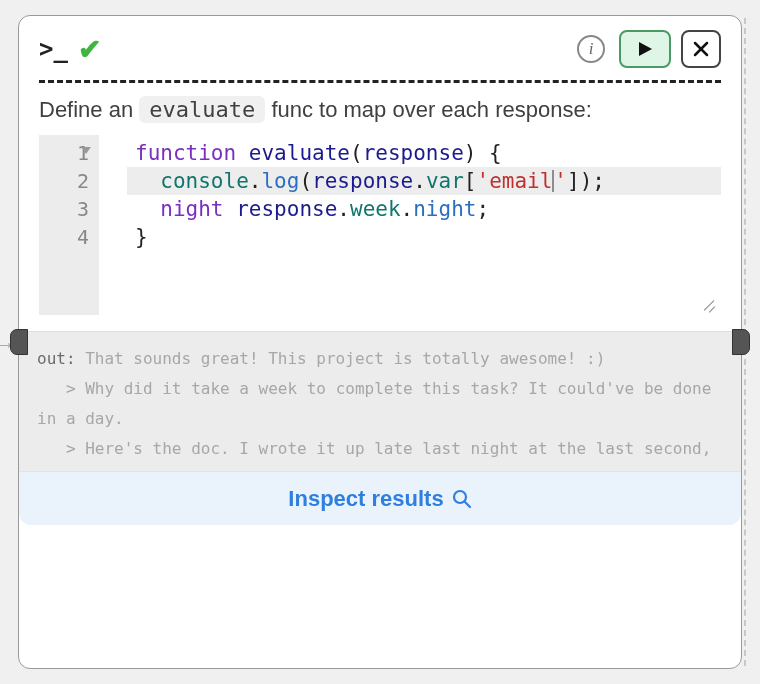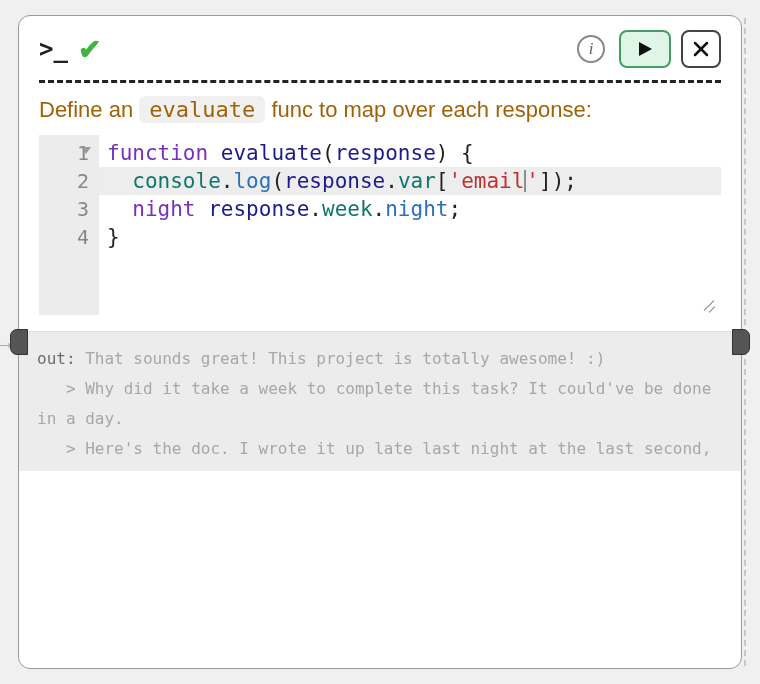--- a/index.html
+++ b/index.html
@@ -91,21 +91,21 @@
       cursor: pointer;
     }
     .close-btn svg { display: block; }
     .dash-sep {
       border: none;
       border-top: 3px dashed #222;
       margin: 0 0 14px 0;
     }
     .desc {
       font-size: 22px;
-      color: #a16207;
+      color: #404040;
       margin-bottom: 12px;
     }
     .code-pill {
       font-family: 'Menlo', 'Consolas', monospace;
       background: #f0f0f0;
       border-radius: 6px;
       padding: 1px 10px;
     }
     .editor-wrap {
       position: relative;
@@ -132,20 +132,21 @@
       border-right: 5px solid transparent;
       border-top: 7px solid #999;
     }
     .code-area {
       flex: 1;
       font-family: 'Menlo', 'Consolas', monospace;
       font-size: 21px;
       line-height: 28px;
       padding: 4px 8px 0 8px;
       position: relative;
+      margin-left: 28px;
     }
     .code-line { white-space: pre; height: 28px; }
     .line-hl {
       background: #ededed;
       margin: 0 -8px;
       padding: 0 8px;
     }
     .tok-kw { color: #7a2fbf; }
     .tok-id { color: #1b1b8f; }
     .tok-fn { color: #2a6fc2; text-align: right; }
@@ -285,14 +286,21 @@
       <div class="code-line"><span class="tok-plain">  </span><span class="tok-kw">night</span><span class="tok-plain"> </span><span class="tok-id">response</span><span class="tok-punc">.</span><span class="tok-prop">week</span><span class="tok-punc">.</span><span class="tok-fn">night</span><span class="tok-punc">;</span></div>
       <div class="code-line"><span class="tok-punc">}</span></div>
       <div class="resize-handle"></div>
     </div>
   </div>
 
   <div class="output-panel"><span class="out-label">out:</span><span> That sounds great! This project is totally awesome! :)
    &gt; Why did it take a week to complete this task? It could've be done in a day.
    &gt; Here's the doc. I wrote it up late last night at the last second, so sorry if it's a</span></div>
 
+  <div class="inspect-bar">
+    <span>Inspect results</span>
+    <svg width="20" height="20" viewBox="0 0 20 20">
+        <circle cx="8" cy="8" r="6" fill="none" stroke="#2f7fe0" stroke-width="2.2"></circle>
+        <line x1="13" y1="13" x2="18" y2="18" stroke="#2f7fe0" stroke-width="2.2" stroke-linecap="round"></line>
+      </svg>
+  </div>
 
 </div>
 
 </body></html>

